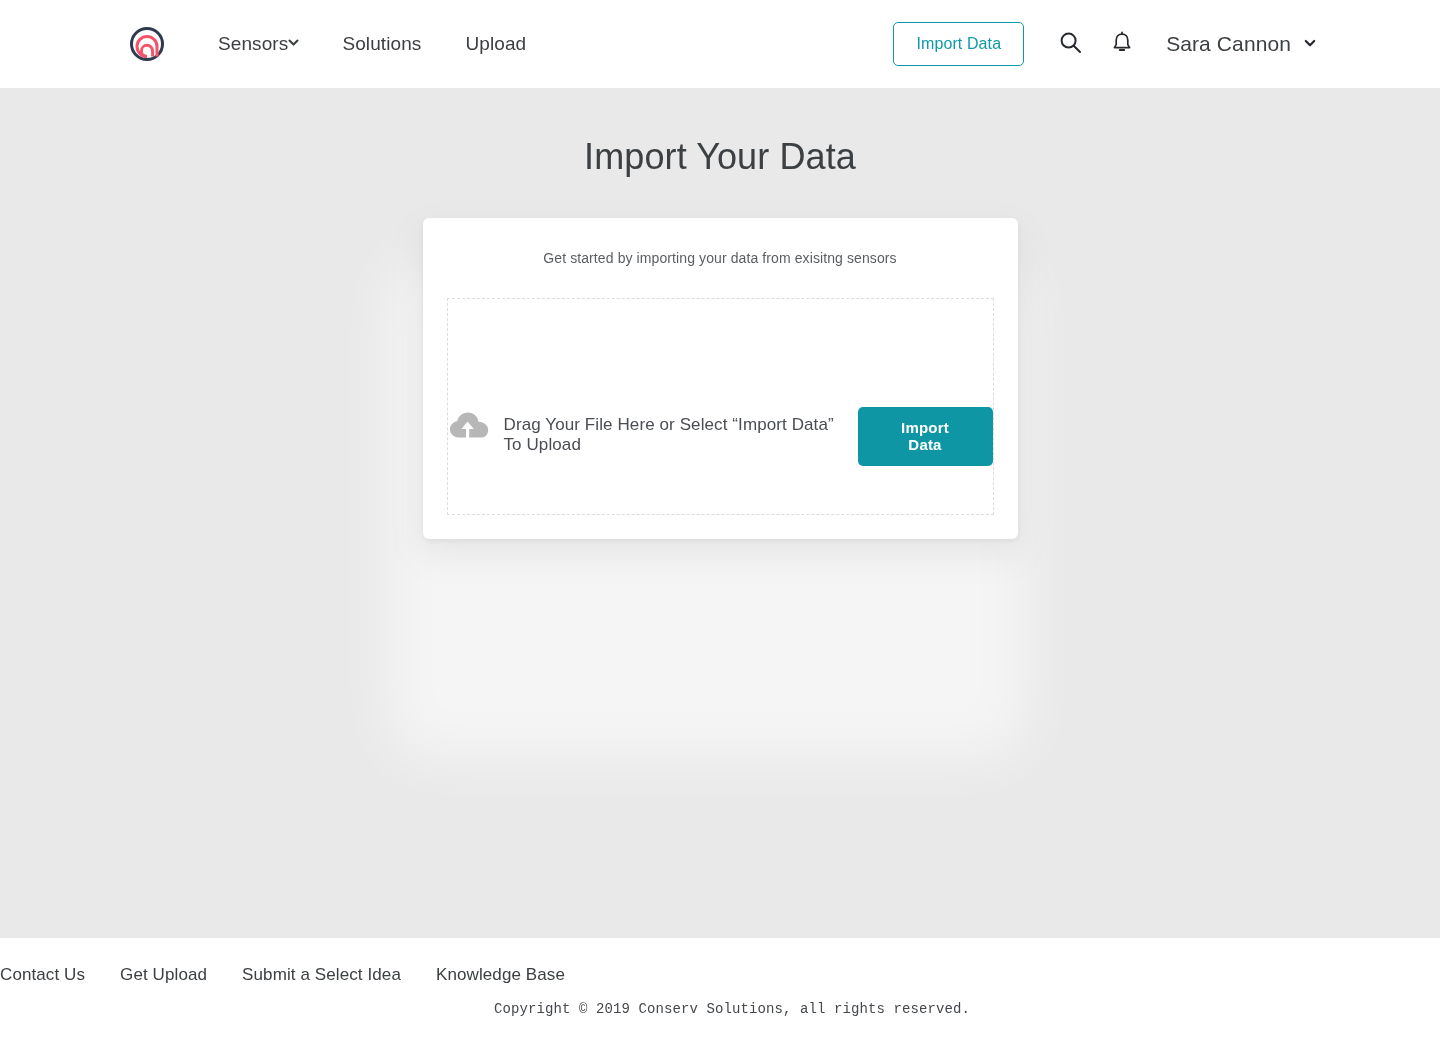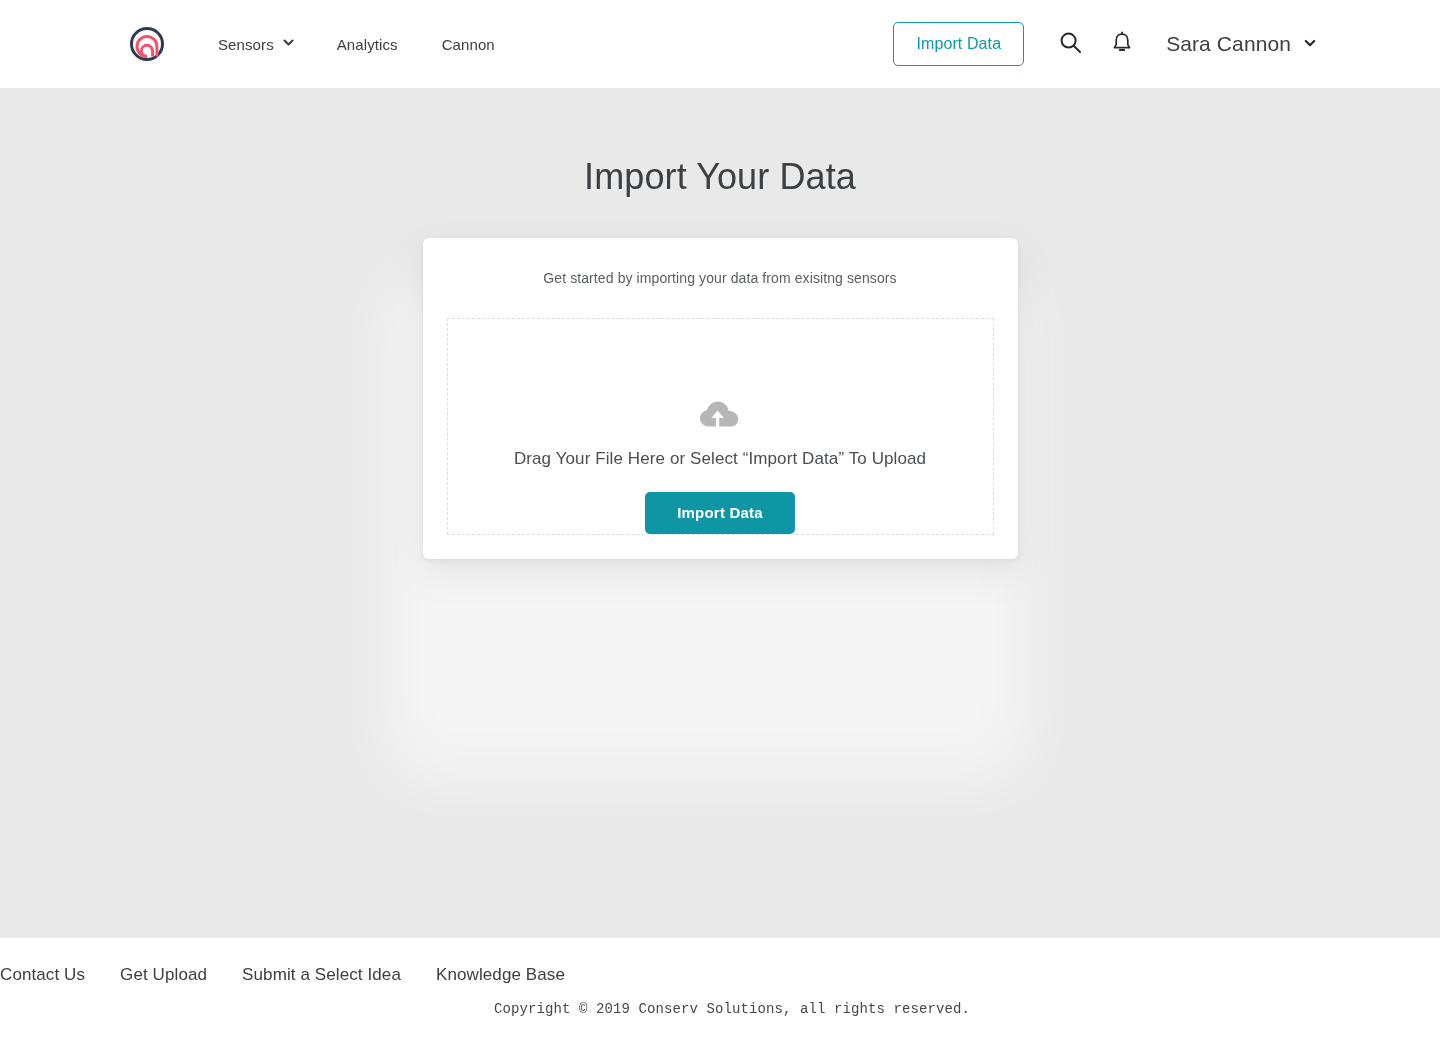--- a/index.html
+++ b/index.html
@@ -41,27 +41,26 @@
     margin-right: 40px;
   }
   .logo svg { display: block; }
 
   .nav-links {
     display: flex;
     align-items: center;
   }
 
   .nav-link {
-    font-size: 15px;
+    font-size: 19px;
     color: #3c4043;
     letter-spacing: 0.1px;
     padding: 0 22px;
     display: flex;
     align-items: center;
-    gap: 9px;
     cursor: pointer;
     white-space: nowrap;
   }
   .nav-link:first-child { padding-left: 14px; }
 
   .chev {
     display: inline-block;
     width: 10px;
     height: 10px;
     position: relative;
@@ -121,21 +120,21 @@
     background: #e9e9e9;
     height: 850px;
     position: relative;
   }
 
   .page-title {
     font-size: 36px;
     font-weight: 400;
     color: #3c4043;
     text-align: center;
-    padding-top: 68px;
+    padding-top: 48px;
     letter-spacing: 0.1px;
   }
 
   .card-wrap {
     position: relative;
     width: 595px;
     margin: 40px auto 0;
   }
 
   
@@ -164,24 +163,25 @@
     font-size: 14px;
     color: #5a5e63;
     letter-spacing: 0.1px;
     margin-bottom: 32px;
   }
 
   .dropzone {
     border: 1px dashed #dcdcdc;
     height: 217px;
     display: flex;
-    flex-direction: column;
-    align-items: center;
-    justify-content: flex-end;
+    flex-direction: row;
+    align-items: center;
+    justify-content: flex-start;
     padding-top: 37px;
+    gap: 12px;
   }
 
   .cloud-icon {
     width: 44px;
     height: 32px;
     display: flex;
     align-items: center;
     justify-content: center;
   }
   .cloud-icon svg { display: block; }
@@ -259,25 +259,25 @@
       <div class="nav-link">
         <span>Sensors</span>
         <span class="chev">
           <svg width="11" height="11" viewBox="0 0 11 11" aria-hidden="true">
             <path d="M1.5 3.6 L5.5 7.6 L9.5 3.6" fill="none" stroke="#3c4043" stroke-width="2.1" stroke-linecap="round" stroke-linejoin="round"></path>
           </svg>
         </span>
       </div>
 
       <div class="nav-link">
-        <span>Analytics</span>
+        <span>Solutions</span>
       </div>
 
       <div class="nav-link">
-        <span>Cannon</span>
+        <span>Upload</span>
       </div>
 
     </nav>
   </div>
 
   <div class="nav-right">
 
     <button class="btn-outline">Import Data</button>
 
     <button class="icon-btn search">

